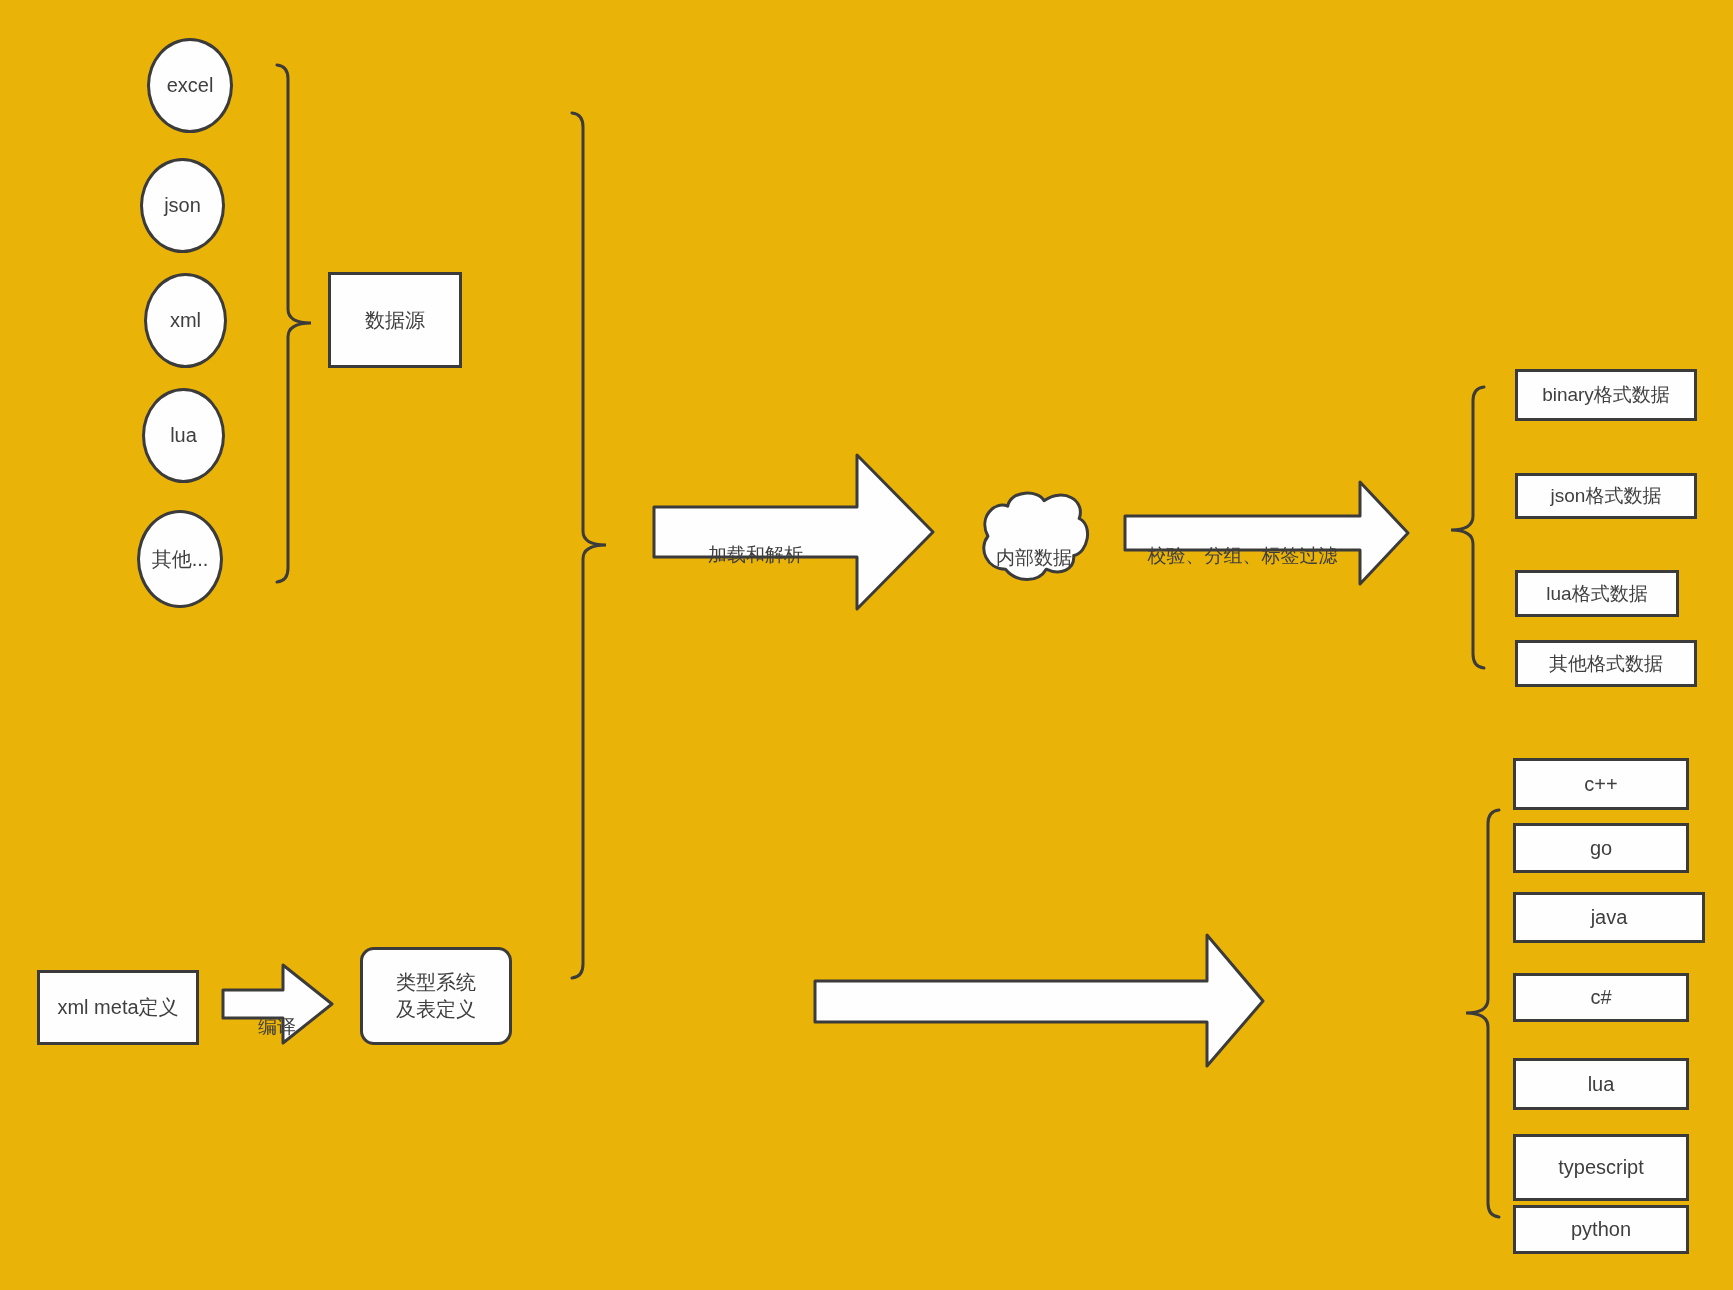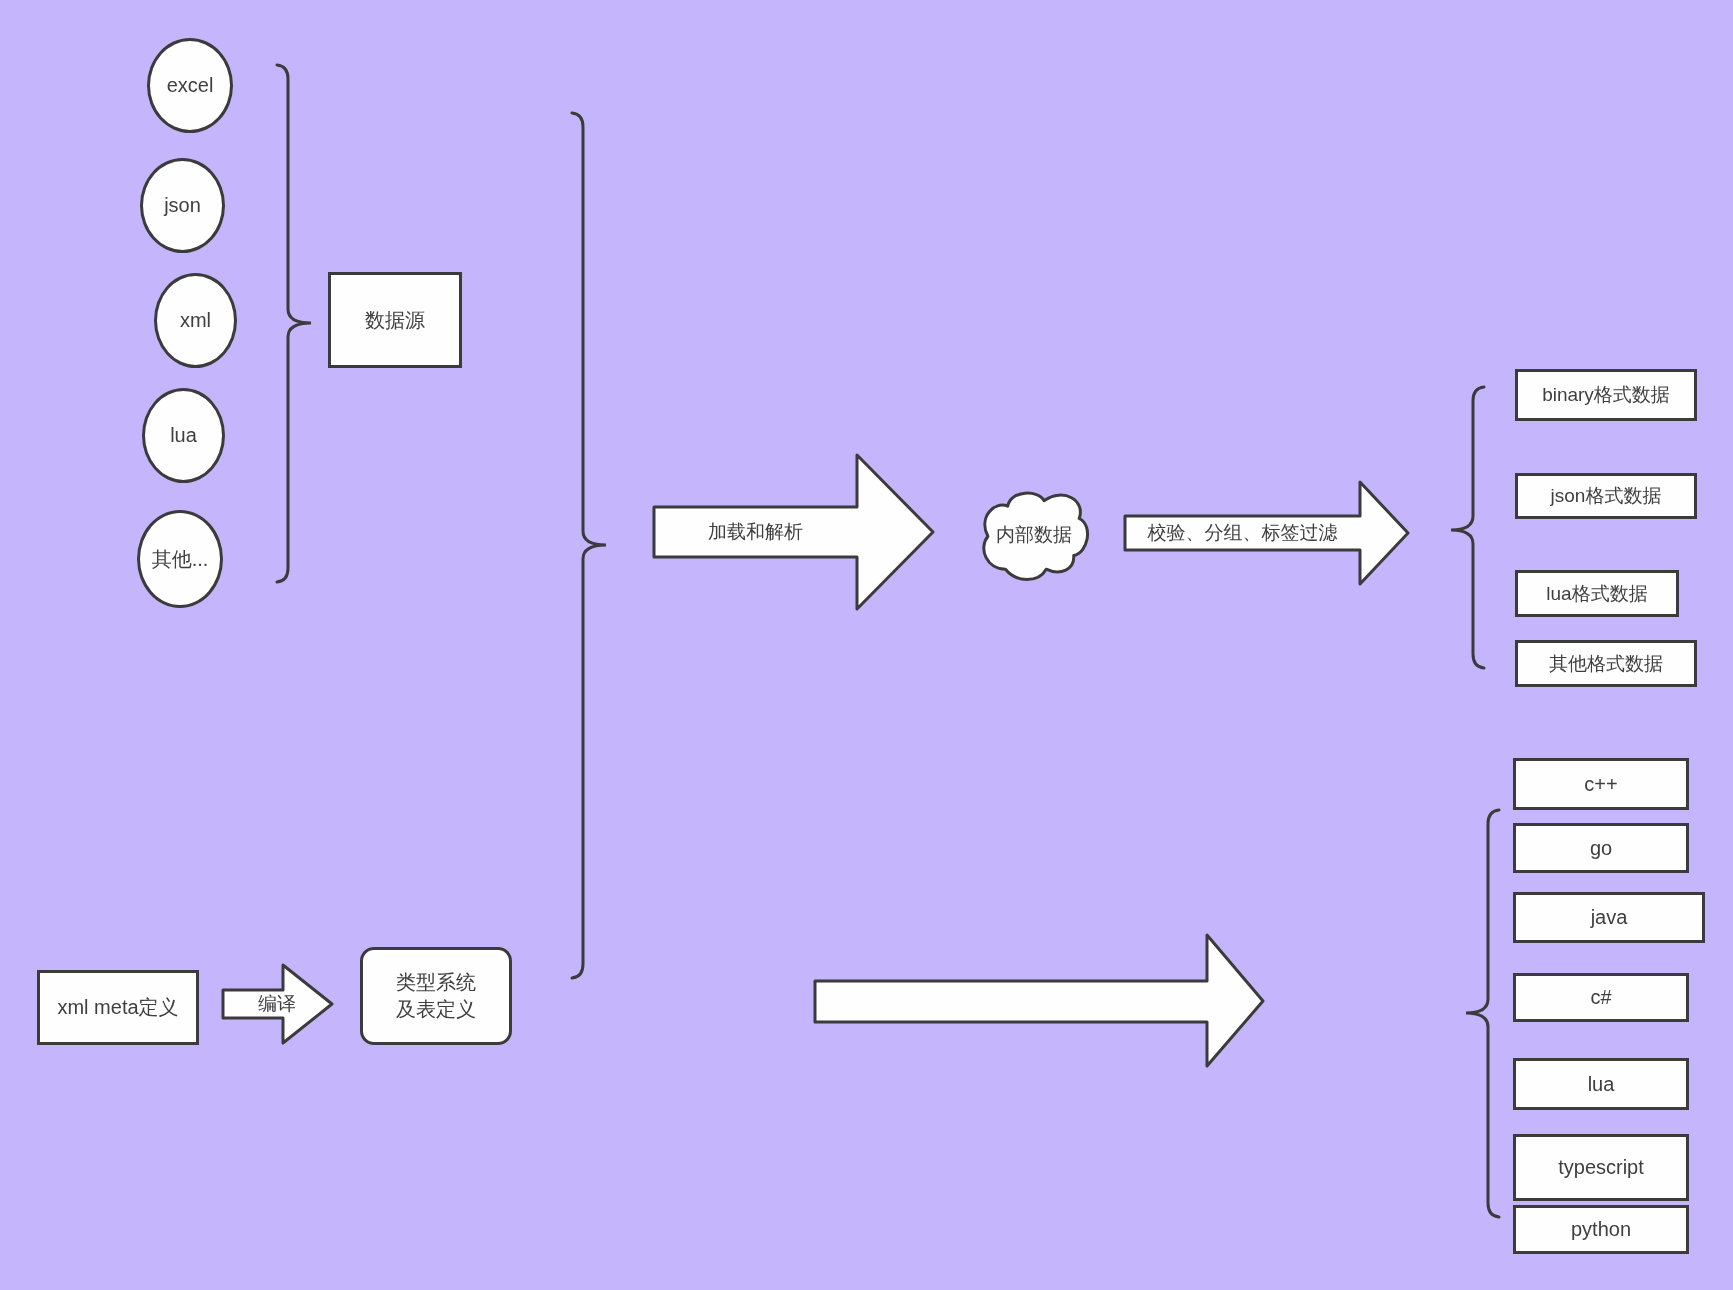--- a/index.html
+++ b/index.html
@@ -1,31 +1,31 @@
 <!DOCTYPE html>
 <html><head>
 <meta charset="utf-8">
 <style>
   html,body{margin:0;padding:0;}
   body{background:#e9e9e9;font-family:"Liberation Sans","DejaVu Sans",sans-serif;}
   #canvas{
-    position:relative;width:1733px;height:1290px;background:#c4b5fd;
+    position:relative;width:1733px;height:1290px;background:#eab308;
     overflow:hidden;color:#3f3f3f;
   }
   #shapes{position:absolute;left:0;top:0;width:1733px;height:1290px;}
   .node{
     position:absolute;box-sizing:border-box;background:#fefefe;
     border:3px solid #3b3b3b;display:flex;align-items:center;justify-content:center;
     text-align:center;font-size:20px;line-height:1.35;color:#3f3f3f;
   }
   .ellipse{border-radius:50%;}
   .rounded{border-radius:14px;}
   .lbl{
     position:absolute;display:flex;align-items:center;justify-content:center;
-    font-size:19px;color:#3f3f3f;white-space:nowrap;text-align:center;
+    font-size:19px;color:#3f3f3f;white-space:nowrap;text-align:center;margin-top:23px;
   }
   .wrap{white-space:normal;}
 </style>
 </head>
 <body>
 
 <div id="canvas">
 
   <svg id="shapes" viewBox="0 0 1733 1290" xmlns="http://www.w3.org/2000/svg">
 
@@ -54,21 +54,21 @@
              C 1074.8 569.2 1060.5 576.1 1046.2 569.2
              C 1038.5 582.9 1016.5 582.9 1005.5 569.2 Z" fill="#fefefe" stroke="#3b3b3b" stroke-width="3" stroke-linejoin="round"></path>
   </svg>
 
   <div class="node ellipse" style="left:147px;top:38px;width:86px;height:95px;">
     <span>excel</span>
   </div>
   <div class="node ellipse" style="left:140px;top:158px;width:85px;height:95px;">
     <span>json</span>
   </div>
-  <div class="node ellipse" style="left:154px;top:273px;width:83px;height:95px;">
+  <div class="node ellipse" style="left:144px;top:273px;width:83px;height:95px;">
     <span>xml</span>
   </div>
   <div class="node ellipse" style="left:142px;top:388px;width:83px;height:95px;">
     <span>lua</span>
   </div>
   <div class="node ellipse" style="left:137px;top:510px;width:86px;height:98px;">
     <span>其他...</span>
   </div>
 
   <div class="node" style="left:328px;top:272px;width:134px;height:96px;">

